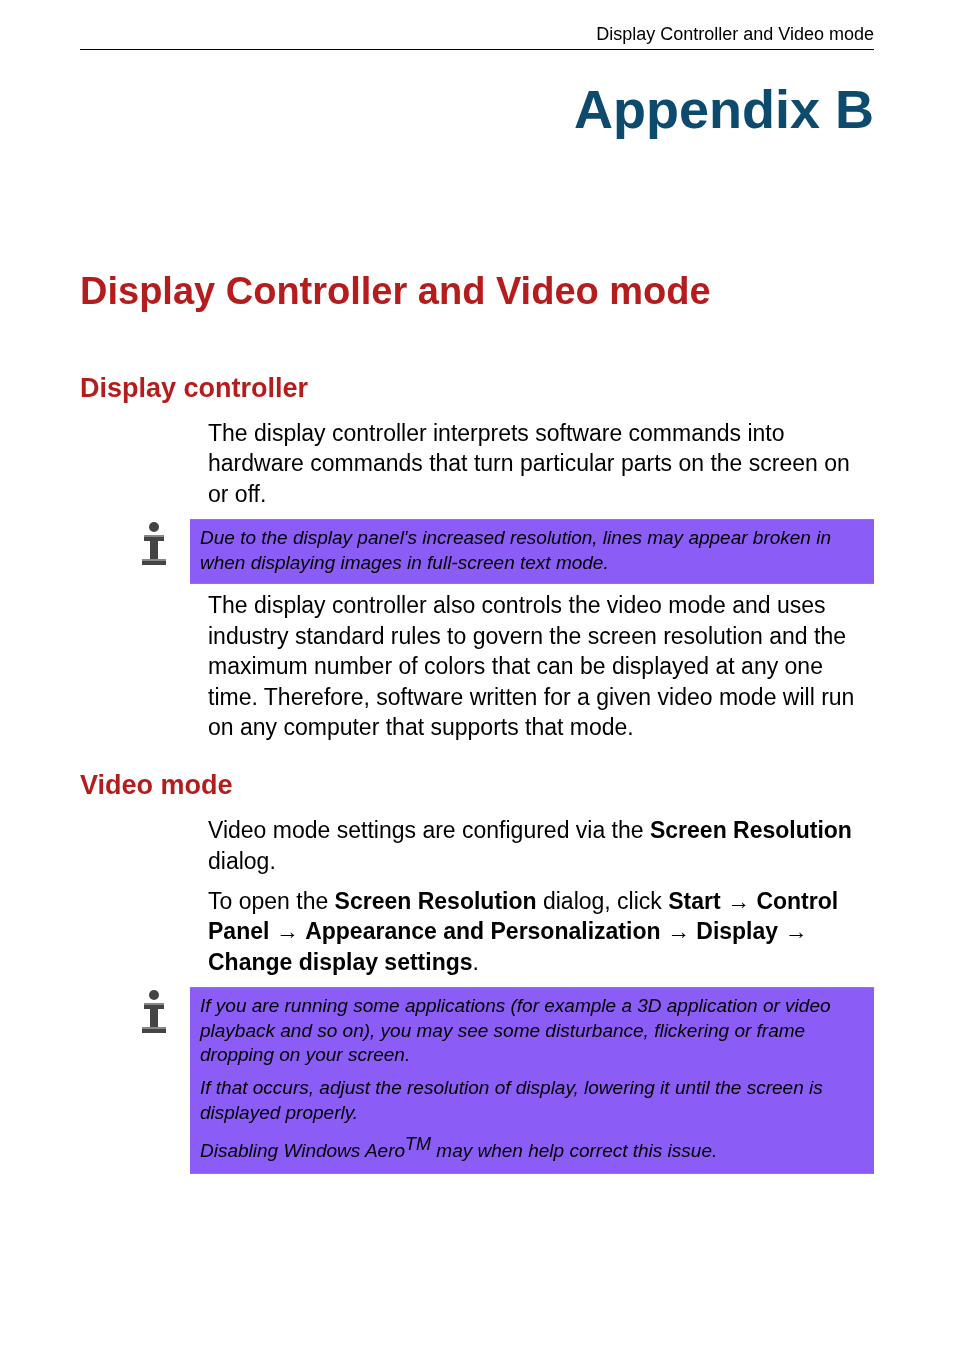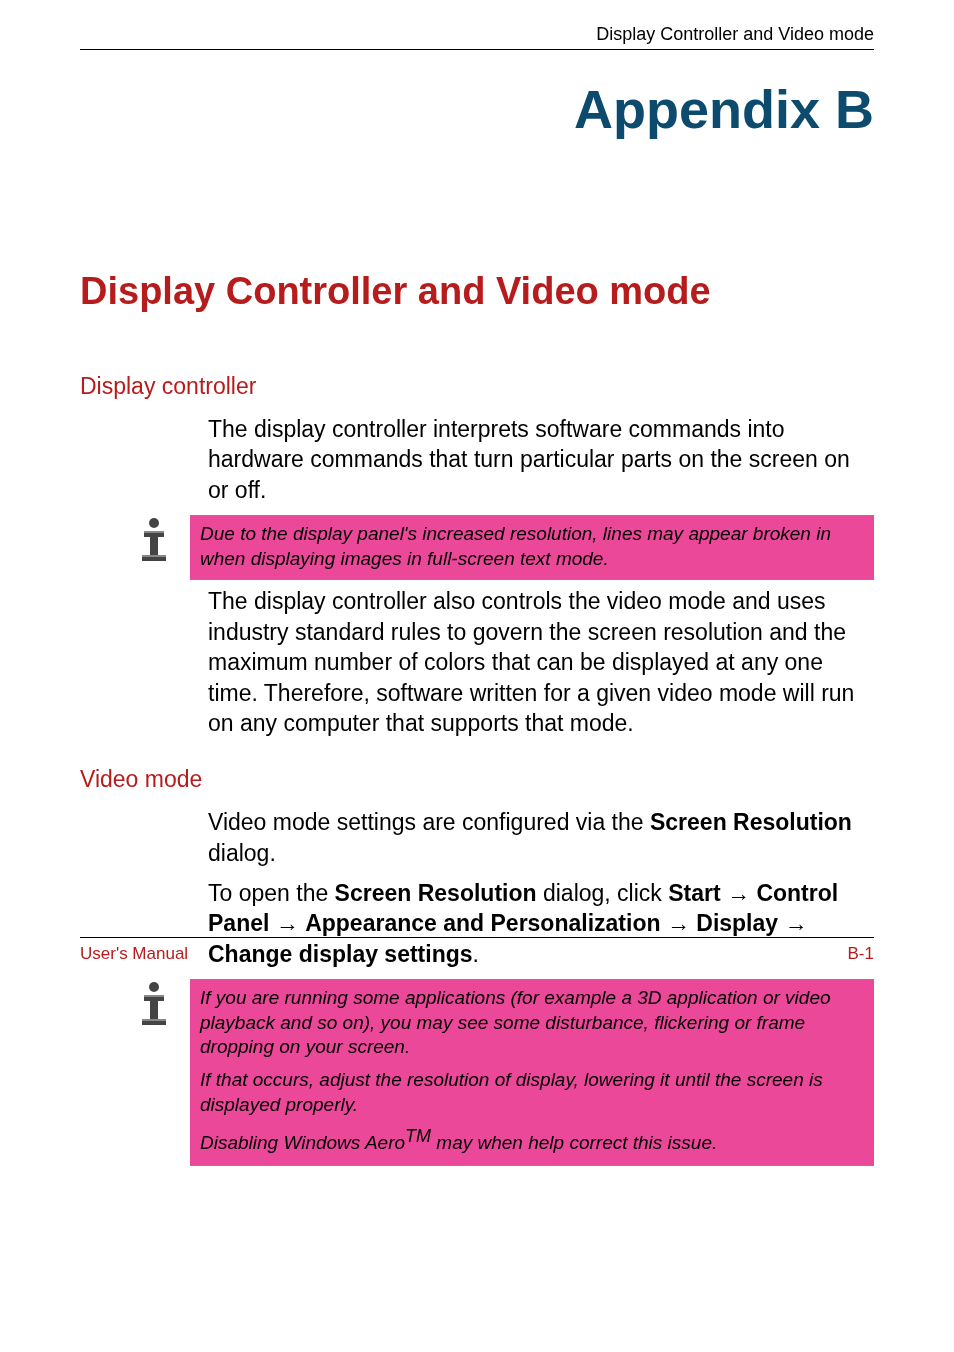--- a/index.html
+++ b/index.html
@@ -26,22 +26,22 @@
   }
   .chapter-title {
     color: #b71c1c;
     font-size: 38px;
     font-weight: bold;
     margin-top: 130px;
     margin-bottom: 60px;
   }
   .section-title {
     color: #b71c1c;
-    font-size: 23px;
-    font-weight: normal;
+    font-size: 27px;
+    font-weight: bold;
     margin-top: 28px;
     margin-bottom: 14px;
   }
   .body-block {
     margin-left: 128px;
   }
   .body-text {
     font-size: 23px;
     color: #000;
     line-height: 1.32;
@@ -55,21 +55,21 @@
     margin-left: 54px;
     margin-bottom: 6px;
   }
   .note-icon {
     width: 56px;
     flex: 0 0 56px;
     padding-top: 2px;
   }
   .note-box {
     flex: 1;
-    background: #ec4899;
+    background: #8b5cf6;
     border-top: 1px solid #888;
     border-bottom: 1px solid #888;
     padding: 6px 16px 8px 10px;
     font-style: italic;
     font-size: 19px;
     line-height: 1.3;
     color: #000;
   }
   .note-box p { margin-bottom: 8px; }
   .note-box p:last-child { margin-bottom: 0; }
@@ -157,18 +157,14 @@
         </svg>
       </span>
     </div>
     <div class="note-box">
       <p>If you are running some applications (for example a 3D application or video playback and so on), you may see some disturbance, flickering or frame dropping on your screen.</p>
       <p>If that occurs, adjust the resolution of display, lowering it until the screen is displayed properly.</p>
       <p><span>Disabling Windows Aero</span><span class="tm">TM</span><span> may when help correct this issue.</span></p>
     </div>
   </div>
 
-  <div class="footer">
-    <span>User's Manual</span>
-    <span>B-1</span>
-  </div>
 
 </div>
 
 </body></html>

